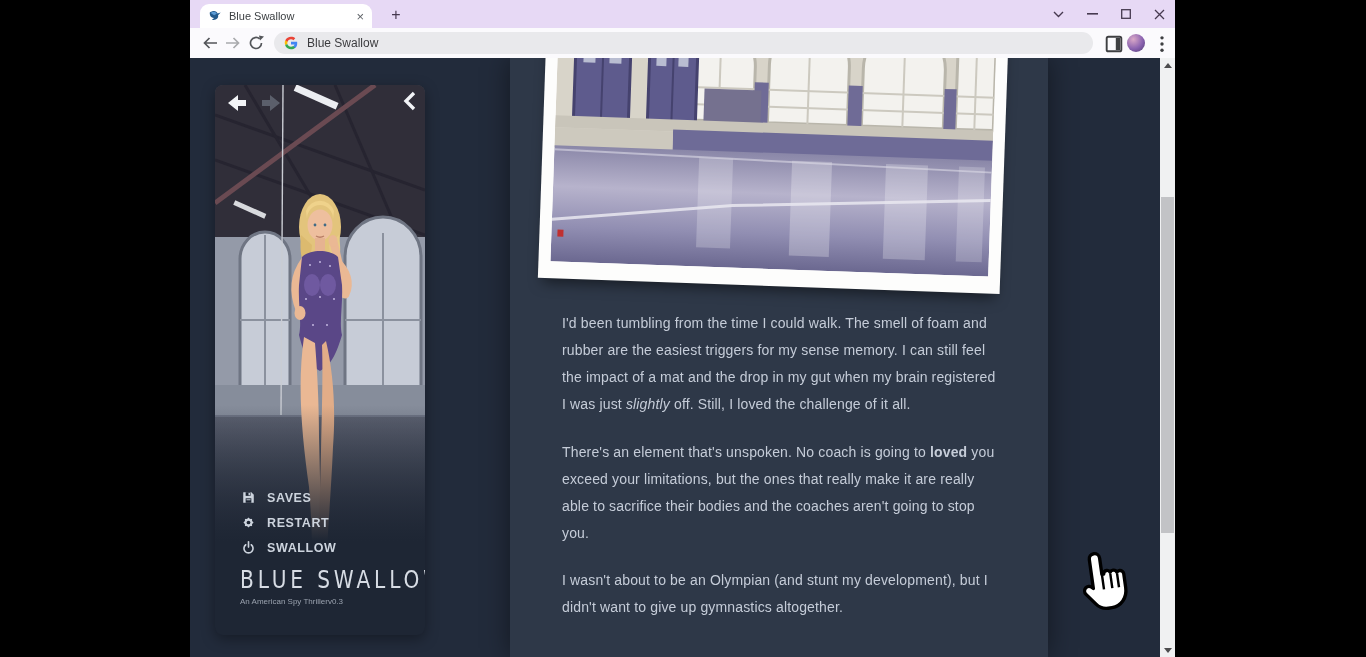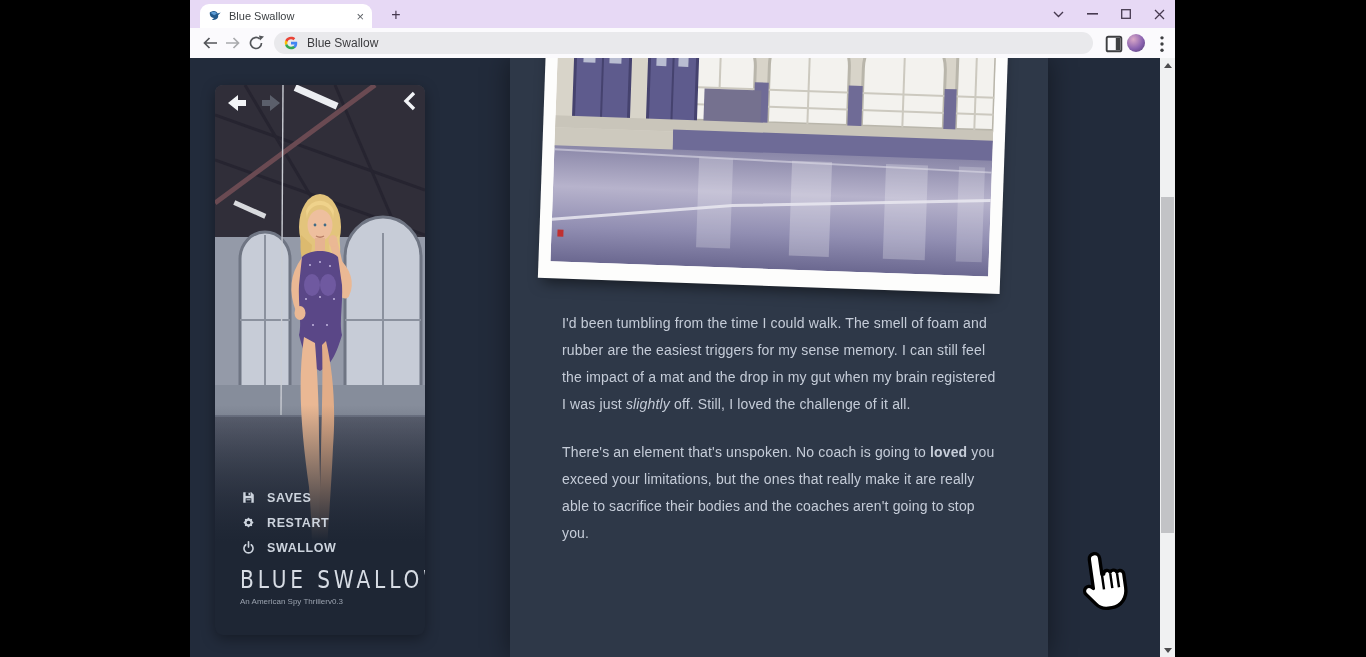--- a/index.html
+++ b/index.html
@@ -324,20 +324,21 @@
           </g>
           <polyline points="0,232 180,212 438,198" fill="none" stroke="#e9e7f0" stroke-width="3" opacity="0.85"></polyline>
           <line x1="0" y1="162" x2="438" y2="170" stroke="#dcdae6" stroke-width="2" opacity="0.6"></line>
           <rect x="6" y="242" width="6" height="7" fill="#c03030"></rect>
         </svg>
       </div>
 
       <div id="story">
         <p><span>I'd been tumbling from the time I could walk. The smell of foam and rubber are the easiest triggers for my sense memory. I can still feel the impact of a mat and the drop in my gut when my brain registered I was just </span><span class="it">slightly</span><span> off. Still, I loved the challenge of it all.</span></p>
         <p><span>There's an element that's unspoken. No coach is going to </span><span class="bd">loved</span><span> you exceed your limitations, but the ones that really make it are really able to sacrifice their bodies and the coaches aren't going to stop you.</span></p>
+        <p><span>I wasn't about to be an Olympian (and stunt my development), but I didn't want to give up gymnastics altogether.</span></p>
       </div>
     </div>
 
     <div id="sbar">
       <div class="arr" style="top:0">
         <svg width="8" height="5" viewBox="0 0 8 5">
               <polygon points="4,0 8,5 0,5" fill="#4d4d4f"></polygon>
             </svg>
       </div>
       <div id="sthumb"></div>

